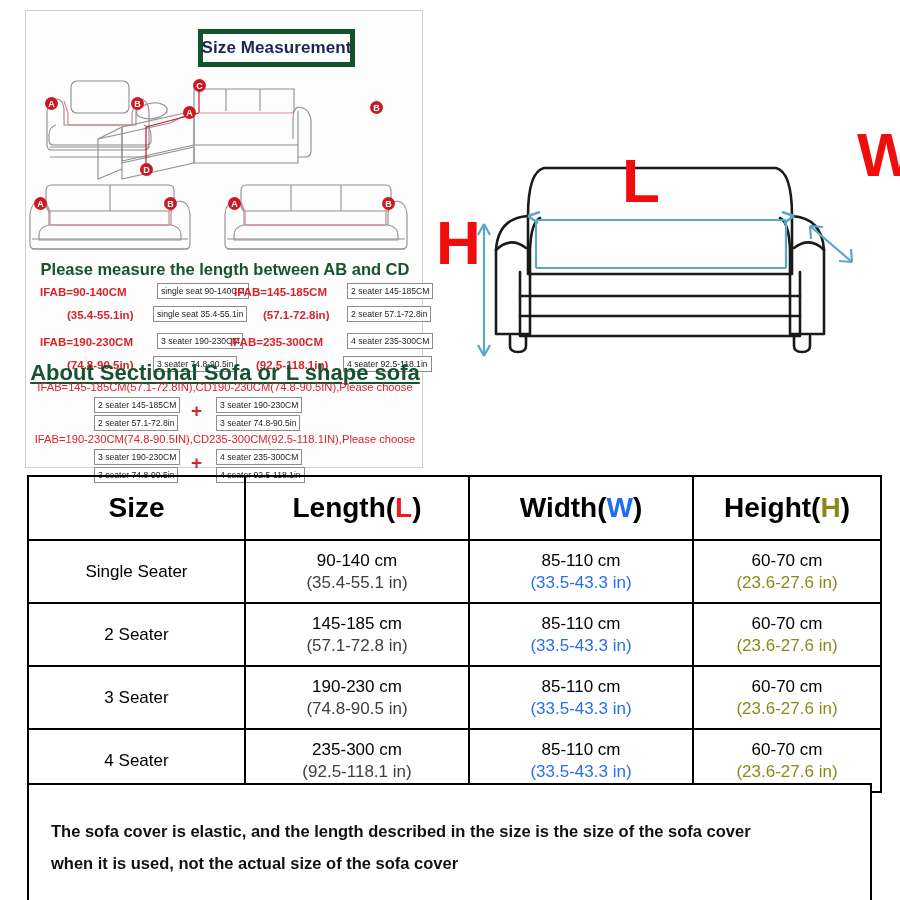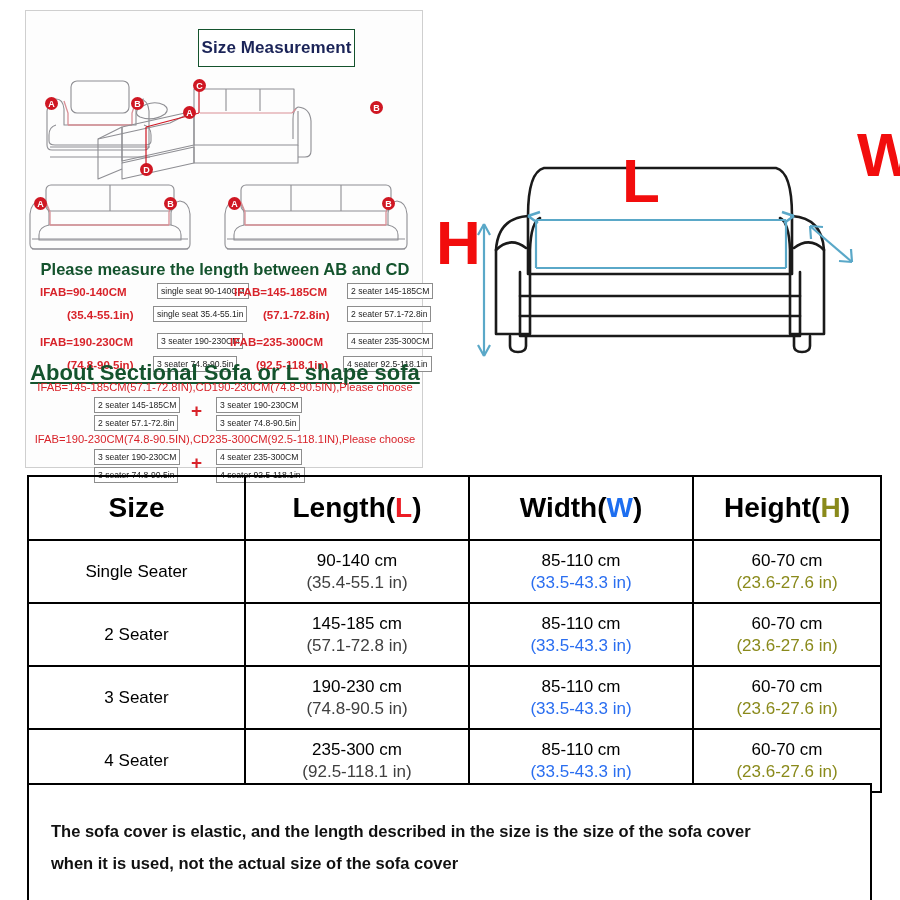--- a/index.html
+++ b/index.html
@@ -30,21 +30,21 @@
     height: 458px;
     background: #fdfdfd;
     border: 1px solid #cfcfcf;
     box-sizing: border-box;
   }
 
   #panel-title-box {
     position: absolute;
     left: 172px; top: 18px;
     width: 157px; height: 38px;
-    border: 1px solid #14532d;
+    border: 5px solid #14532d;
     background: #ffffff;
     display: flex;
     align-items: center;
     justify-content: center;
     box-sizing: border-box;
   }
   #panel-title-box .title-text {
     font-size: 17px;
     font-weight: bold;
     color: #1b2458;

